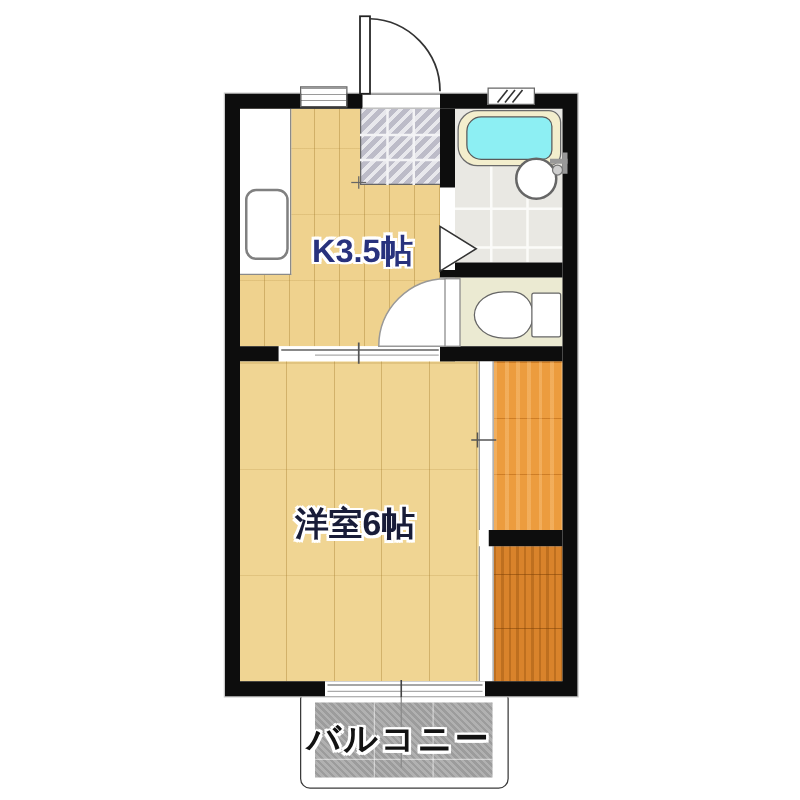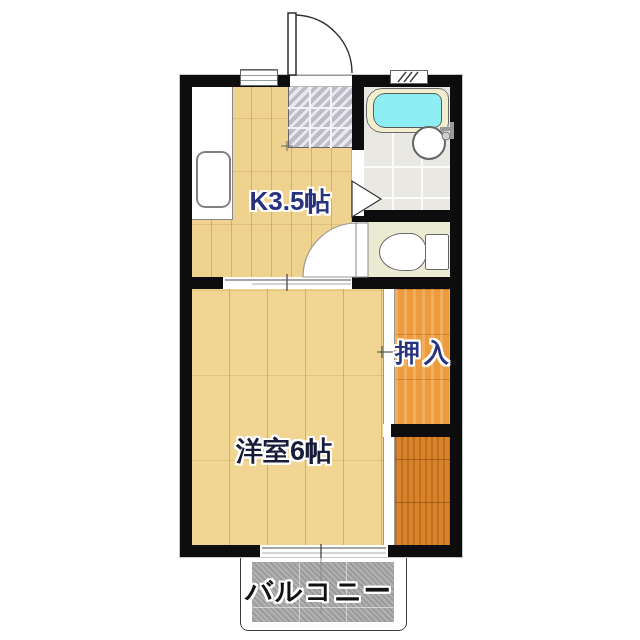--- a/index.html
+++ b/index.html
@@ -60,21 +60,21 @@
   .fence{left:240px;top:556px;width:167px;height:75px;background:#fff;border:1.5px solid #3a3a3a;
          border-radius:3px 3px 8px 8px;box-sizing:border-box;z-index:1;}
   .concrete{left:252px;top:562px;width:142px;height:60px;background:#a8a8a8;z-index:2;
     background-image:repeating-linear-gradient(45deg,rgba(255,255,255,.10) 0 2px,rgba(0,0,0,.07) 2px 4px);}
   .concrete-line{background:rgba(255,255,255,.5);z-index:3;}
   
   .lbl{position:absolute;z-index:9;white-space:nowrap;font-weight:700;transform:translate(-50%,-50%);
     text-shadow:-2px -2px 0 #fff,2px -2px 0 #fff,-2px 2px 0 #fff,2px 2px 0 #fff,
                 0 -2px 0 #fff,0 2px 0 #fff,-2px 0 0 #fff,2px 0 0 #fff;}
   .lbl-k{left:290px;top:201px;font-size:26px;color:#28327d;}
-  .lbl-room{left:284px;top:419px;font-size:27px;color:#181c38;margin-top:32px;}
+  .lbl-room{left:284px;top:419px;font-size:27px;color:#181c38;}
   .lbl-closet{left:424px;top:352px;font-size:25px;color:#28327d;letter-spacing:4px;}
   .lbl-balcony{left:319px;top:591px;font-size:27px;color:#121212;letter-spacing:2px;}
   svg.lines{position:absolute;left:0;top:0;z-index:7;pointer-events:none;}
 </style>
 </head>
 <body>
 
 <div id="canvas">
 
   <div class="abs floor-kitchen"></div>
@@ -160,16 +160,15 @@
     <line x1="321" y1="558" x2="321" y2="614" stroke="#8a8a8a" stroke-width="1"></line>
 
     <circle cx="429" cy="143" r="16" fill="#fff" stroke="#666" stroke-width="2"></circle>
     <rect x="440" y="127" width="14" height="4" fill="#999"></rect>
     <rect x="450" y="122" width="4" height="17" fill="#999"></rect>
     <circle cx="446" cy="136" r="4" fill="#cfcfcf" stroke="#777" stroke-width="1"></circle>
   </svg>
 
   <div class="lbl lbl-k">K3.5帖</div>
   <div class="lbl lbl-room">洋室6帖</div>
-  <div class="lbl lbl-closet">押入</div>
   <div class="lbl lbl-balcony">バルコニー</div>
 
 </div>
 
 </body></html>

